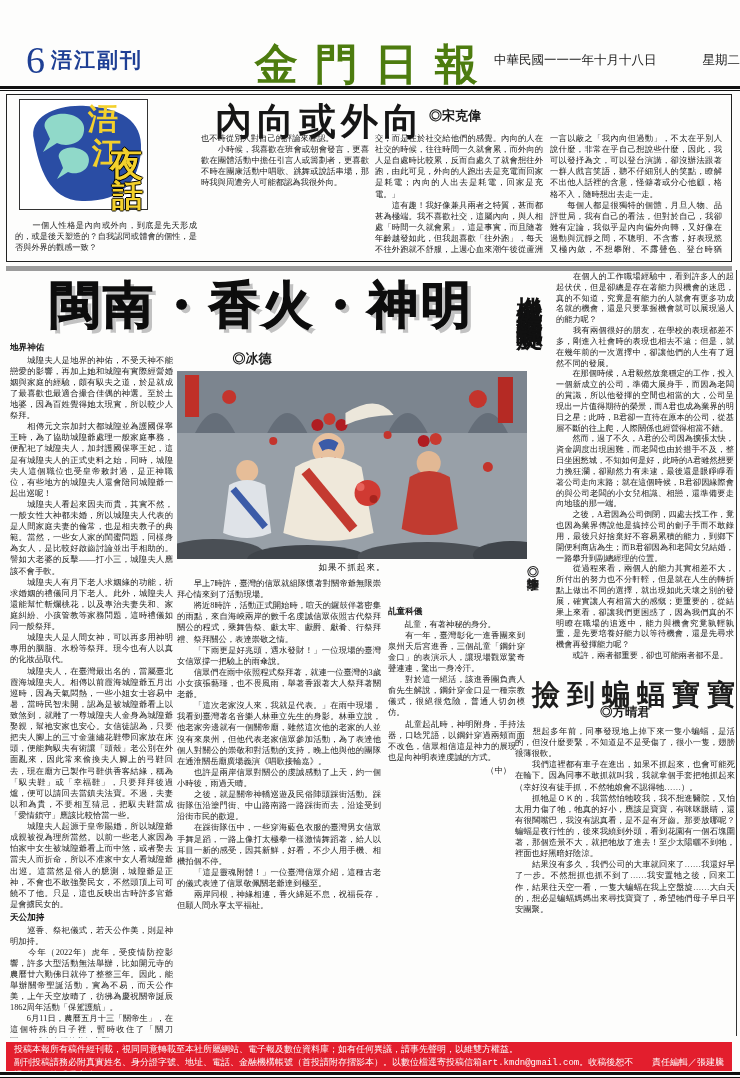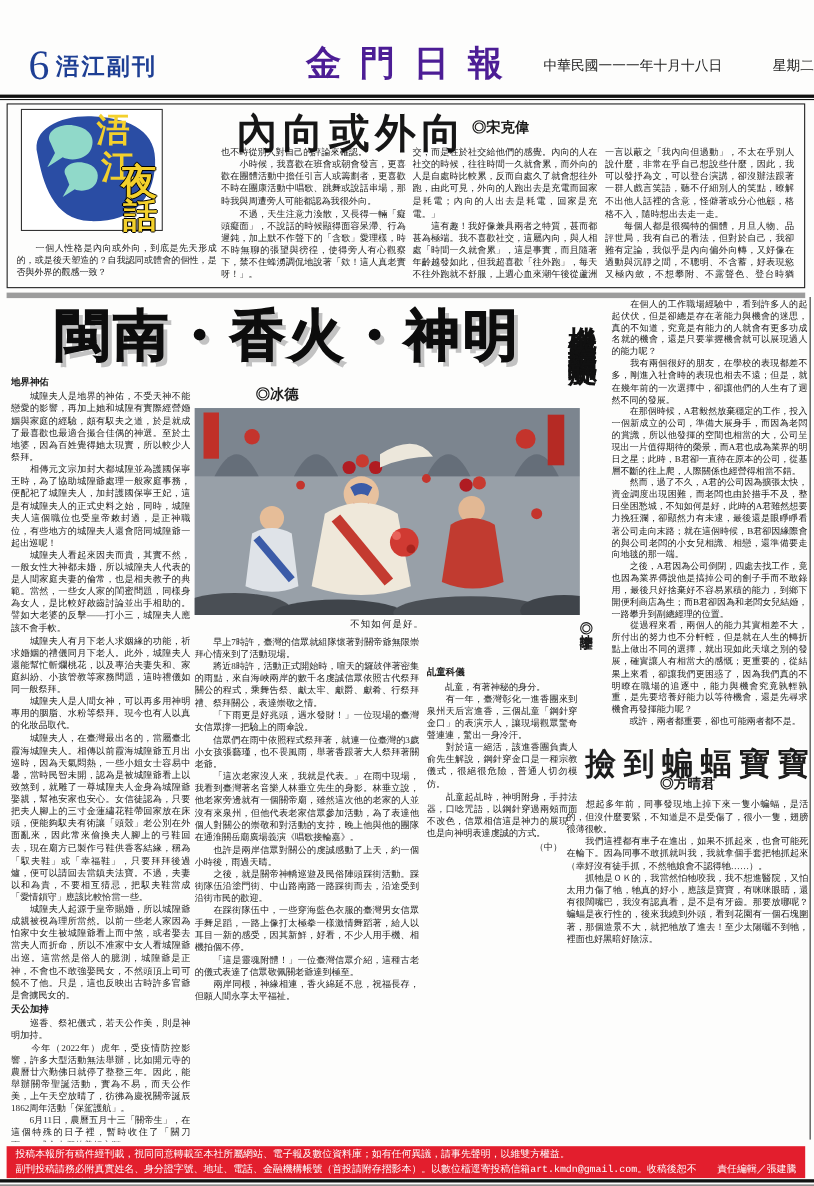--- a/index.html
+++ b/index.html
@@ -2,21 +2,21 @@
 <html><head>
 <meta charset="utf-8">
 <style>
   html,body{margin:0;padding:0;background:#e9e9e9;}
   .page{position:relative;width:740px;height:1078px;background:#fdfdfc;font-family:"Liberation Serif",serif;color:#1b1b1b;overflow:hidden;margin:0 auto;}
   
   .masthead{position:absolute;left:12px;top:36px;width:740px;height:48px;}
   .page-sec{position:absolute;left:14px;top:2px;color:#1e3f94;white-space:nowrap;}
   .pnum{font-size:38px;font-family:"Liberation Serif",serif;font-weight:400;vertical-align:middle;}
   .secname{font-size:21px;font-family:"Liberation Sans",sans-serif;font-weight:bold;vertical-align:middle;margin-left:6px;letter-spacing:2px;}
-  .papername{position:absolute;left:50%;top:0;transform:translateX(-53%);font-size:32px;font-weight:900;letter-spacing:17px;white-space:nowrap;color:#4c1d95;}
+  .papername{position:absolute;left:50%;top:0;transform:translateX(-53%);font-size:43px;font-weight:900;letter-spacing:17px;white-space:nowrap;color:#4d7c0f;}
   .dateline{position:absolute;right:12px;top:16px;font-size:12.5px;white-space:nowrap;}
   .dateline .wd{margin-left:46px;}
   .mast-rule{position:absolute;left:0;top:86px;width:740px;height:5px;border-top:3px solid #111;border-bottom:1px solid #111;box-sizing:border-box;}
   
   .top-box{position:absolute;left:6px;top:94px;width:726px;height:168px;border:1.5px solid #222;box-sizing:border-box;}
   .logo-box{position:absolute;left:12px;top:4px;width:127px;height:109px;border:1px solid #333;background:#fff;}
   .logo-char{position:absolute;font-family:"Liberation Sans",sans-serif;font-weight:900;color:#f3d02c;line-height:1;}
   .lc1{left:68px;top:4px;font-size:30px;}
   .lc2{left:72px;top:38px;font-size:30px;}
   .lc3{left:90px;top:48px;font-size:33px;text-shadow:1px 0 #000,-1px 0 #000,0 1px #000,0 -1px #000;}
@@ -86,21 +86,20 @@
       <span class="logo-char lc4">話</span>
     </div>
     <div class="nt-intro">
         <p>　　一個人性格是內向或外向，到底是先天形成的，或是後天塑造的？自我認同或體會的個性，是否與外界的觀感一致？</p>
       </div>
     <h2 class="essay-title">內向或外向</h2>
     <div class="essay-author">◎宋克偉</div>
     <div class="bodytext ecol1">
         <p>也不時從別人對自己的評論來確認。</p>
         <p>　　小時候，我喜歡在班會或朝會發言，更喜歡在團體活動中擔任引言人或籌劃者，更喜歡不時在團康活動中唱歌、跳舞或說話串場，那時我與周遭旁人可能都認為我很外向。</p>
-        <p>　　不過，天生注意力渙散，又長得一輛「癡頭癡面」，不說話的時候顯得面容呆滯、行為遲鈍，加上默不作聲下的「含歌」愛理樣，時不時無聊的張望與徬徨，使得旁人有心觀察下，禁不住蜂湧調侃地說著「欸！這人真老實呀！」。</p>
       </div>
     <div class="bodytext ecol2">
         <p>交，而是在於社交給他們的感覺。內向的人在社交的時候，往往時間一久就會累，而外向的人是自處時比較累，反而自處久了就會想往外跑，由此可見，外向的人跑出去是充電而回家是耗電；內向的人出去是耗電，回家是充電。」</p>
         <p>　　這有趣！我好像兼具兩者之特質，甚而都甚為極端。我不喜歡社交，這屬內向，與人相處「時間一久就會累」，這是事實，而且隨著年齡越發如此，但我超喜歡「往外跑」，每天不往外跑就不舒服，上週心血來潮午後從蘆洲家出發，步行到淡水，十幾公里長路，太陽明朗，我卻覺得怡然自得，我想如果有機會，我真會繞著臺灣走一圈的。</p>
       </div>
     <div class="bodytext ecol3">
         <p>一言以蔽之「我內向但過動」，不太在乎別人說什麼，非常在乎自己想說些什麼，因此，我可以發抒為文，可以登台演講，卻沒辦法跟著一群人戲言笑語，聽不仔細別人的笑點，瞭解不出他人話裡的含意，怪僻著或分心他顧，格格不入，隨時想出去走一走。</p>
         <p>　　每個人都是很獨特的個體，月旦人物、品評世局，我有自己的看法，但對於自己，我卻難有定論，我似乎是內向偏外向轉，又好像在過動與沉靜之間，不聰明、不含蓄，好表現慾又極內斂，不想攀附、不露聲色、登台時猶豫，角落裡訥訥，「能自處，又能跟人好好相處」誠如是，只是不想說，並非不能說，假想出去走一走，偏偏總是坐一坐，日已黃昏，人已中年，內外兼具，就是搞不懂自己性格的走向。</p>
       </div>
   </section>
@@ -162,21 +161,21 @@
       <path d="M56 118 L88 156" stroke="#3b5ba8" stroke-width="7" fill="none"></path>
       <ellipse cx="36" cy="184" rx="52" ry="16" fill="#4a4f55"></ellipse>
       <ellipse cx="130" cy="188" rx="60" ry="14" fill="#3f444a"></ellipse>
       <ellipse cx="250" cy="186" rx="70" ry="15" fill="#4a4f55"></ellipse>
       <ellipse cx="335" cy="184" rx="40" ry="14" fill="#3f444a"></ellipse>
       <circle cx="96" cy="70" r="4" fill="#c4342c"></circle>
       <circle cx="210" cy="64" r="4" fill="#c4342c"></circle>
       <circle cx="310" cy="96" r="5" fill="#c4342c"></circle>
     </svg>
   </figure>
-  <div class="photo-caption">不知如何是好。</div>
+  <div class="photo-caption">如果不抓起來。</div>
 
   <div class="bodytext mcol-a">
       <p>　　早上7時許，臺灣的信眾就組隊懷著對關帝爺無限崇拜心情來到了活動現場。</p>
       <p>　　將近8時許，活動正式開始時，喧天的鑼鼓伴著密集的雨點，來自海峽兩岸的數千名虔誠信眾依照古代祭拜關公的程式，乘舞告祭、獻太牢、獻爵、獻肴、行祭拜禮、祭拜關公，表達崇敬之情。</p>
       <p>　　「下雨更是好兆頭，遇水發財！」一位現場的臺灣女信眾撐一把驗上的雨傘說。</p>
       <p>　　信眾們在雨中依照程式祭拜著，就連一位臺灣的3歲小女孩張藝瑾，也不畏風雨，舉著香跟著大人祭拜著關老爺。</p>
       <p>　　「這次老家沒人來，我就是代表。」在雨中現場，我看到臺灣著名音樂人林垂立先生的身影。林垂立說，他老家旁邊就有一個關帝廟，雖然這次他的老家的人並沒有來泉州，但他代表老家信眾參加活動，為了表達他個人對關公的崇敬和對活動的支持，晚上他與他的團隊在通淮關岳廟廣場義演《唱歌接輪嘉》。</p>
       <p>　　也許是兩岸信眾對關公的虔誠感動了上天，約一個小時後，雨過天晴。</p>
       <p>　　之後，就是關帝神轎巡遊及民俗陣頭踩街活動。踩街隊伍沿塗門街、中山路南路一路踩街而去，沿途受到沿街市民的歡迎。</p>
       <p>　　在踩街隊伍中，一些穿海藍色衣服的臺灣男女信眾手舞足蹈，一路上像打太極拳一樣激情舞蹈著，給人以耳目一新的感受，因其新鮮，好看，不少人用手機、相機拍個不停。</p>
@@ -206,20 +205,21 @@
       <p>　　從過程來看，兩個人的能力其實相差不大，所付出的努力也不分軒輊，但是就在人生的轉折點上做出不同的選擇，就出現如此天壤之別的發展，確實讓人有相當大的感慨；更重要的，從結果上來看，卻讓我們更困惑了，因為我們真的不明瞭在職場的追逐中，能力與機會究竟孰輕孰重，是先要培養好能力以等待機會，還是先尋求機會再發揮能力呢？</p>
       <p>　　或許，兩者都重要，卻也可能兩者都不是。</p>
     </div>
 
   <h2 class="bat-title">撿到蝙蝠寶寶</h2>
   <div class="bat-author">◎方晴君</div>
   <div class="bodytext bat-body">
       <p>　　想起多年前，同事發現地上掉下來一隻小蝙蝠，是活的，但沒什麼要緊，不知道是不是受傷了，很小一隻，翅膀很薄很軟。</p>
       <p>　　我們這裡都有車子在進出，如果不抓起來，也會可能死在輪下。因為同事不敢抓就叫我，我就拿個手套把牠抓起來（幸好沒有徒手抓，不然牠娘會不認得牠……）。</p>
       <p>　　抓牠是ＯＫ的，我當然怕牠咬我，我不想進醫院，又怕太用力傷了牠，牠真的好小，應該是寶寶，有咪咪眼睛，還有很闊嘴巴，我沒有認真看，是不是有牙齒。那要放哪呢？蝙蝠是夜行性的，後來我繞到外頭，看到花園有一個石塊圍著，那個造景不大，就把牠放了進去！至少太陽曬不到牠，裡面也好黑暗好陰涼。</p>
+      <p>　　結果沒有多久，我們公司的大車就回來了……我還好早了一步。不然想抓也抓不到了……我安置牠之後，回來工作，結果往天空一看，一隻大蝙蝠在我上空盤旋……大白天的，想必是蝙蝠媽媽出來尋找寶寶了，希望牠們母子早日平安團聚。</p>
     </div>
 
   <div class="right-rule"></div>
 
   <footer class="red-banner">
     <div>投稿本報所有稿件經刊載，視同同意轉載至本社所屬網站、電子報及數位資料庫；如有任何異議，請事先聲明，以維雙方權益。</div>
     <div class="l2">
       <span>副刊投稿請務必附真實姓名、身分證字號、地址、電話、金融機構帳號（首投請附存摺影本）。以數位檔逕寄投稿信箱art.kmdn@gmail.com。收稿後恕不退件。不接受手寫稿。</span>
       <span class="credit">責任編輯／張建騰</span>
     </div>

